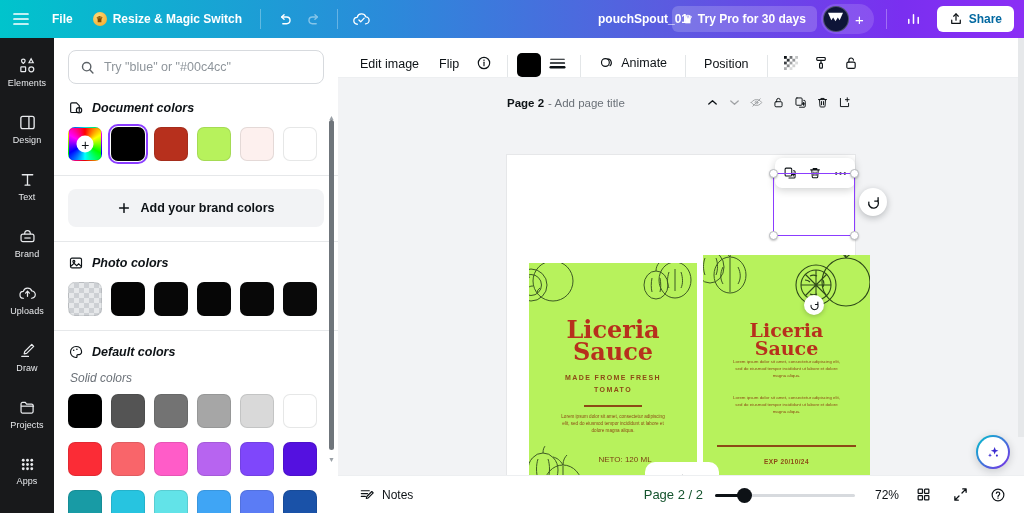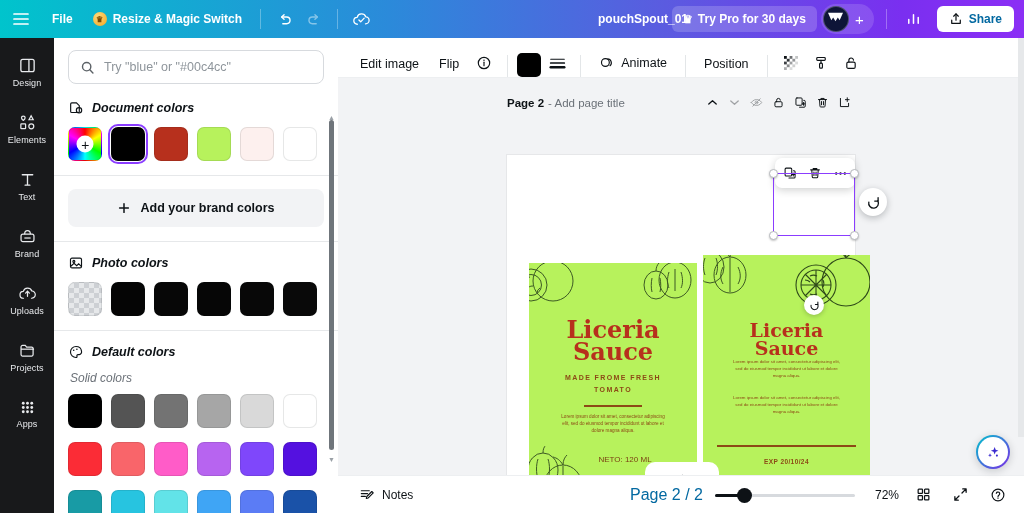--- a/index.html
+++ b/index.html
@@ -237,21 +237,21 @@
   .statusbar {
     position: absolute; bottom: 0; left: 0; width: 686px; height: 38px;
     background: #fff; border-top: 1px solid #edeff1;
     display: flex; align-items: center; padding: 0 13px; gap: 10px;
   }
   .sb-btn {
     display: flex; align-items: center; gap: 7px; font-size: 12px;
     color: #0d1216; padding: 6px 8px; border-radius: 6px; cursor: pointer;
   }
   .sb-right { margin-left: auto; display: flex; align-items: center; gap: 12px; }
-  .page-count { font-size: 16px; color: #0369a1; white-space: nowrap; }
+  .page-count { font-size: 13px; color: #14532d; white-space: nowrap; }
   .zoom-slider { width: 140px; height: 16px; position: relative; cursor: pointer; }
   .zs-track { position: absolute; top: 7px; left: 0; width: 140px; height: 3px;
     background: #d7dade; border-radius: 2px; }
   .zs-fill { position: absolute; top: 7px; left: 0; width: 28px; height: 3px;
     background: #0d1216; border-radius: 2px; }
   .zs-knob { position: absolute; top: 1px; left: 22px; width: 15px; height: 15px;
     border-radius: 50%; background: #0d1216; }
   .zoom-pct { font-size: 12px; color: #0d1216; width: 32px; text-align: right; }
 
   .ai-fab {
@@ -339,55 +339,62 @@
             <path d="M6 5.4L9 2.4l3 3"></path>
             <path d="M3.5 10.5v4h11v-4"></path>
         </svg>
         <span>Share</span>
       </div>
     </div>
   </div>
 
   <div class="rail">
     <div class="rail-item">
-      <svg width="19" height="19" viewBox="0 0 20 20" fill="none" stroke="#e8eaed" stroke-width="1.4">
-        <rect x="3" y="3.5" width="14" height="13" rx="2"></rect>
-          <path d="M11.5 3.5v13"></path>
-      </svg>
-      <span class="rail-lbl">Design</span>
-    </div>
-    <div class="rail-item">
       <svg width="19" height="19" viewBox="0 0 20 20" fill="none" stroke="#e8eaed" stroke-width="1.3">
         <path d="M5.6 3.2c-1.1 0-1.9.9-1.9 1.9 0 1.6 1.9 2.7 1.9 2.7s1.9-1.1 1.9-2.7c0-1-.8-1.9-1.9-1.9z"></path>
         <path d="M13.8 2.9l2.2 4.2h-4.4z"></path>
         <rect x="3" y="11.5" width="5" height="5" rx="0.6"></rect>
         <circle cx="14" cy="14" r="2.6"></circle>
       </svg>
       <span class="rail-lbl">Elements</span>
     </div>
     <div class="rail-item">
+      <svg width="19" height="19" viewBox="0 0 20 20" fill="none" stroke="#e8eaed" stroke-width="1.4">
+        <rect x="3" y="3.5" width="14" height="13" rx="2"></rect>
+          <path d="M11.5 3.5v13"></path>
+      </svg>
+      <span class="rail-lbl">Design</span>
+    </div>
+    <div class="rail-item">
       <svg width="19" height="19" viewBox="0 0 20 20" fill="none" stroke="#e8eaed" stroke-width="1.4" stroke-linecap="round">
         <path d="M4.5 5h11M10 5v11M7.5 16h5"></path>
       </svg>
       <span class="rail-lbl">Text</span>
     </div>
     <div class="rail-item">
       <svg width="19" height="19" viewBox="0 0 20 20" fill="none" stroke="#e8eaed" stroke-width="1.3">
         <rect x="3.2" y="7.5" width="13.6" height="8" rx="2"></rect>
         <path d="M7 7.5c0-2.2 1.4-3.6 3-3.6s3 1.4 3 3.6"></path>
         <path d="M6.7 11.6h6.6"></path>
       </svg>
       <span class="rail-lbl">Brand</span>
     </div>
     <div class="rail-item">
       <svg width="19" height="19" viewBox="0 0 20 20" fill="none" stroke="#e8eaed" stroke-width="1.3" stroke-linecap="round" stroke-linejoin="round">
         <path d="M5.8 15a3.6 3.6 0 01-.2-7.2 4.7 4.7 0 018.9-.5A3.5 3.5 0 0114.2 15"></path>
         <path d="M10 13V7.6M8 9.6L10 7.5l2 2.1"></path>
       </svg>
       <span class="rail-lbl">Uploads</span>
+    </div>
+    <div class="rail-item">
+      <svg width="19" height="19" viewBox="0 0 20 20" fill="none" stroke="#e8eaed" stroke-width="1.3" stroke-linecap="round" stroke-linejoin="round">
+        <path d="M14.5 3.6l2 2-7.4 7.4-2.6.6.6-2.6z"></path>
+        <path d="M4 16.2h7"></path>
+      </svg>
+      <span class="rail-lbl">Draw</span>
     </div>
     <div class="rail-item">
       <svg width="19" height="19" viewBox="0 0 20 20" fill="none" stroke="#e8eaed" stroke-width="1.3">
         <path d="M3.2 6.2a1.6 1.6 0 011.6-1.6h2.8l1.5 1.8h5.2a1.6 1.6 0 011.6 1.6v6.2a1.6 1.6 0 01-1.6 1.6H4.8a1.6 1.6 0 01-1.6-1.6z"></path>
         <path d="M3.2 8.6h13.7"></path>
       </svg>
       <span class="rail-lbl">Projects</span>
     </div>
     <div class="rail-item">
       <svg width="17" height="17" viewBox="0 0 18 18" fill="#e8eaed">

